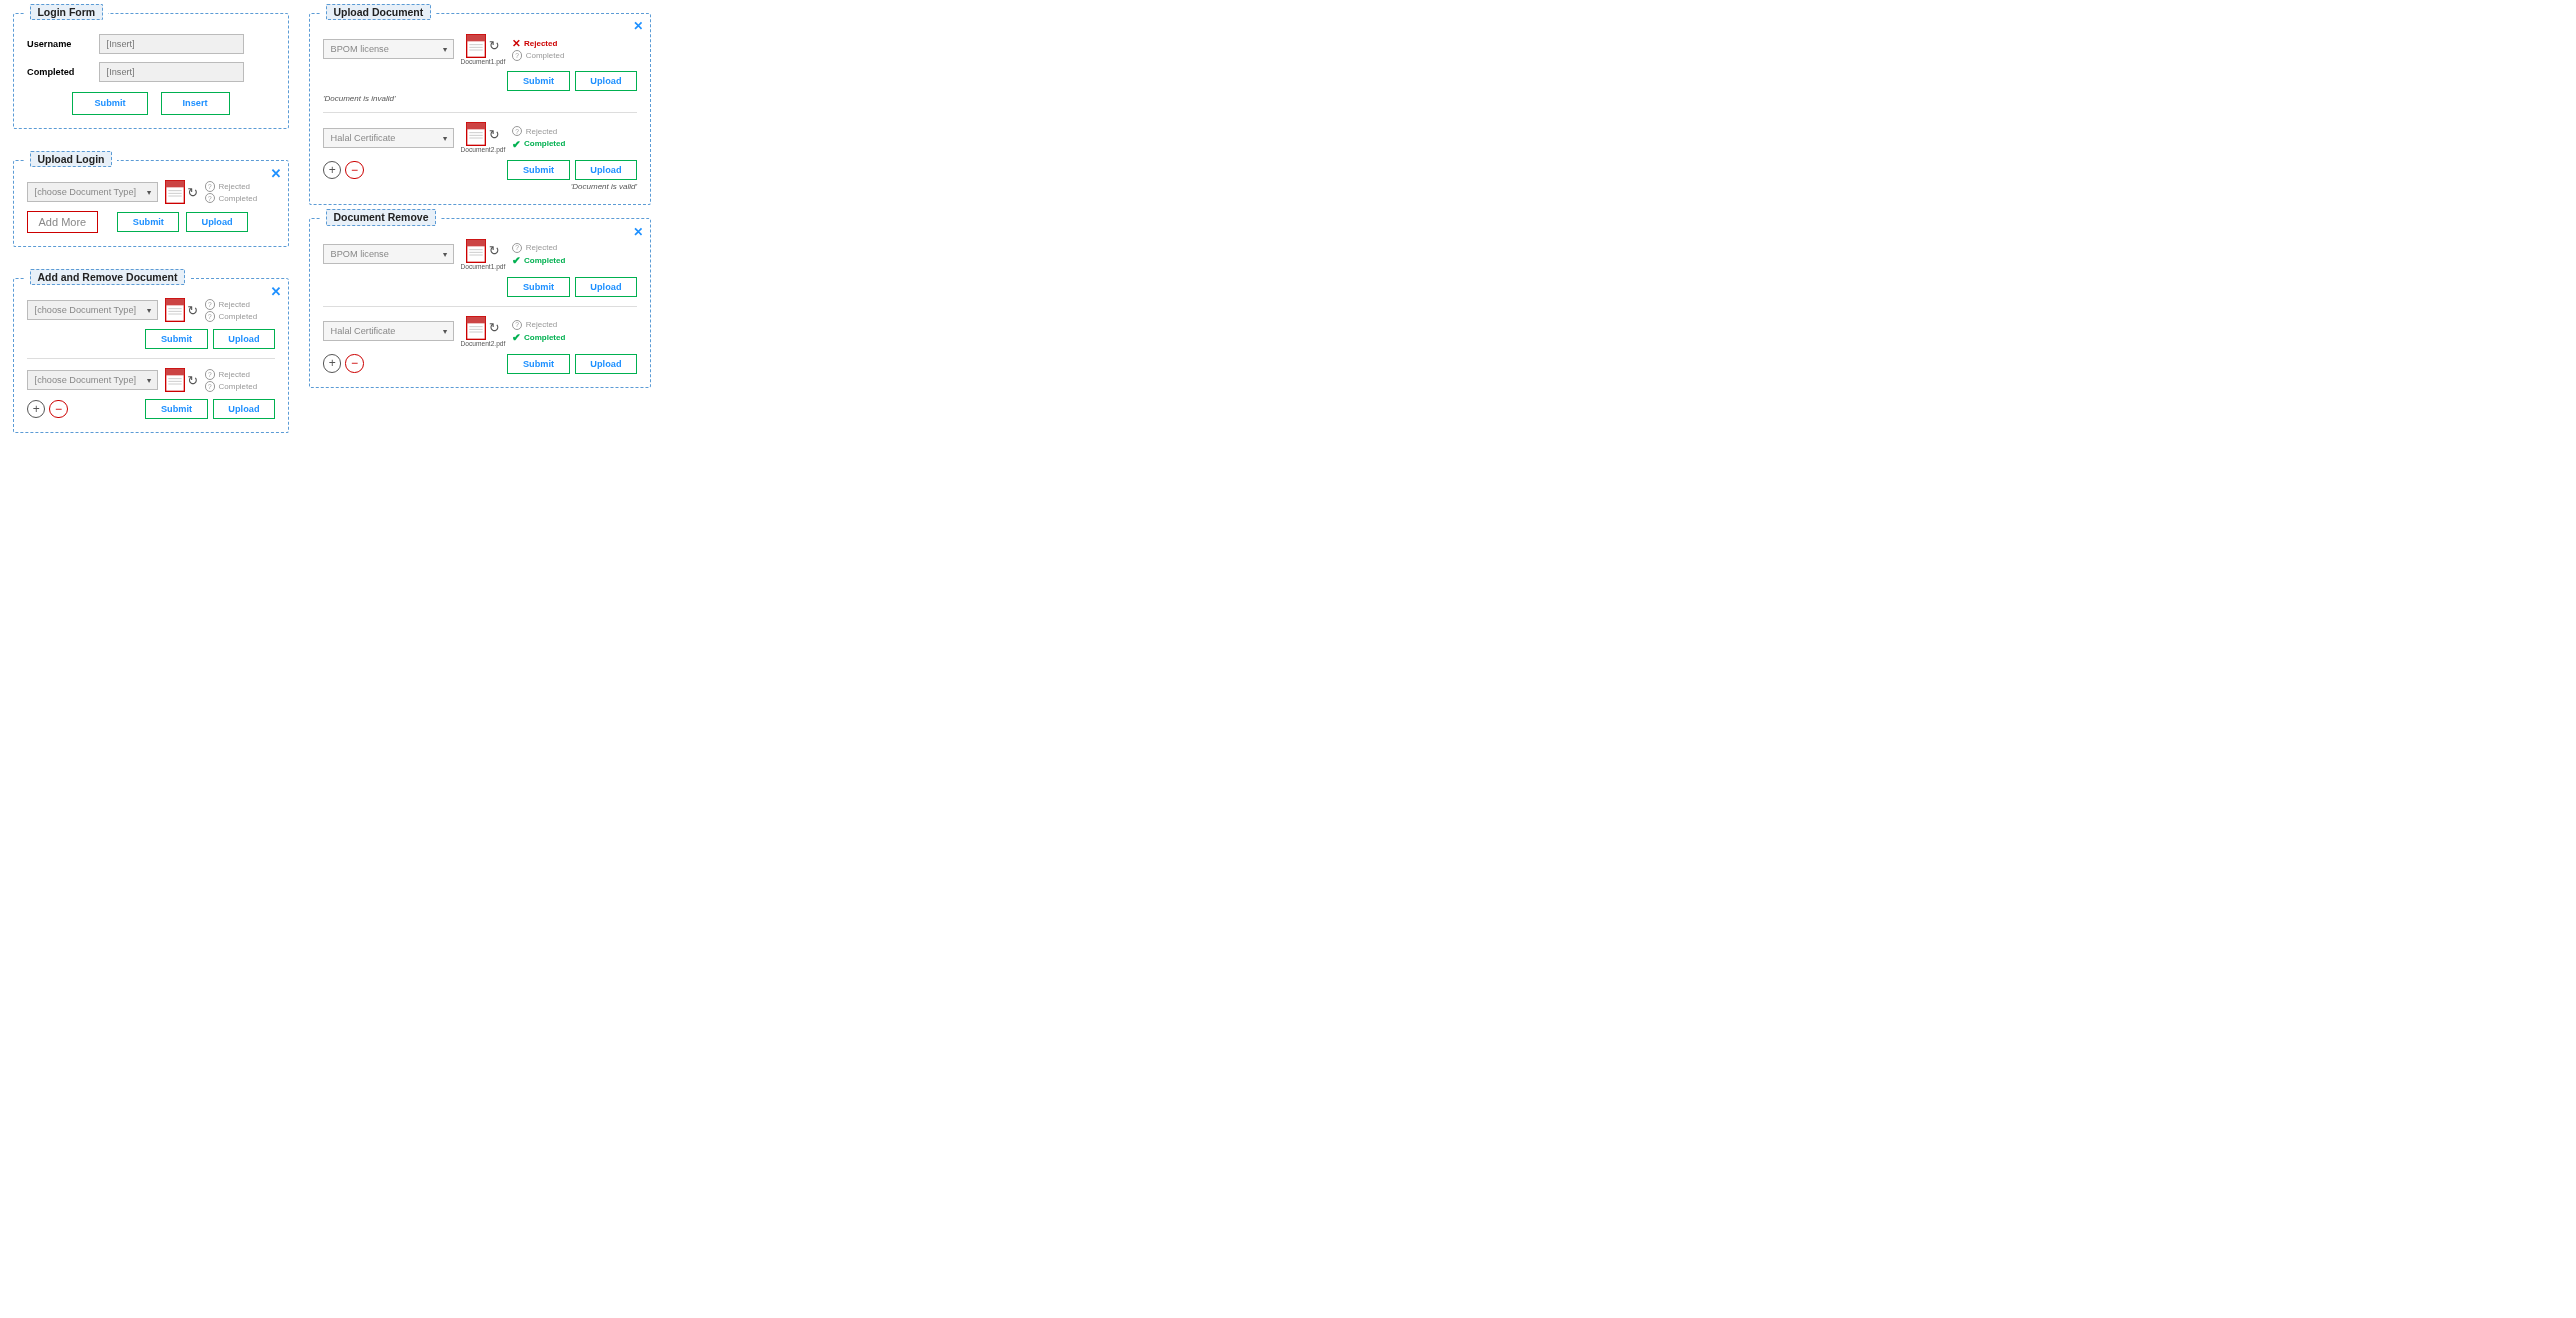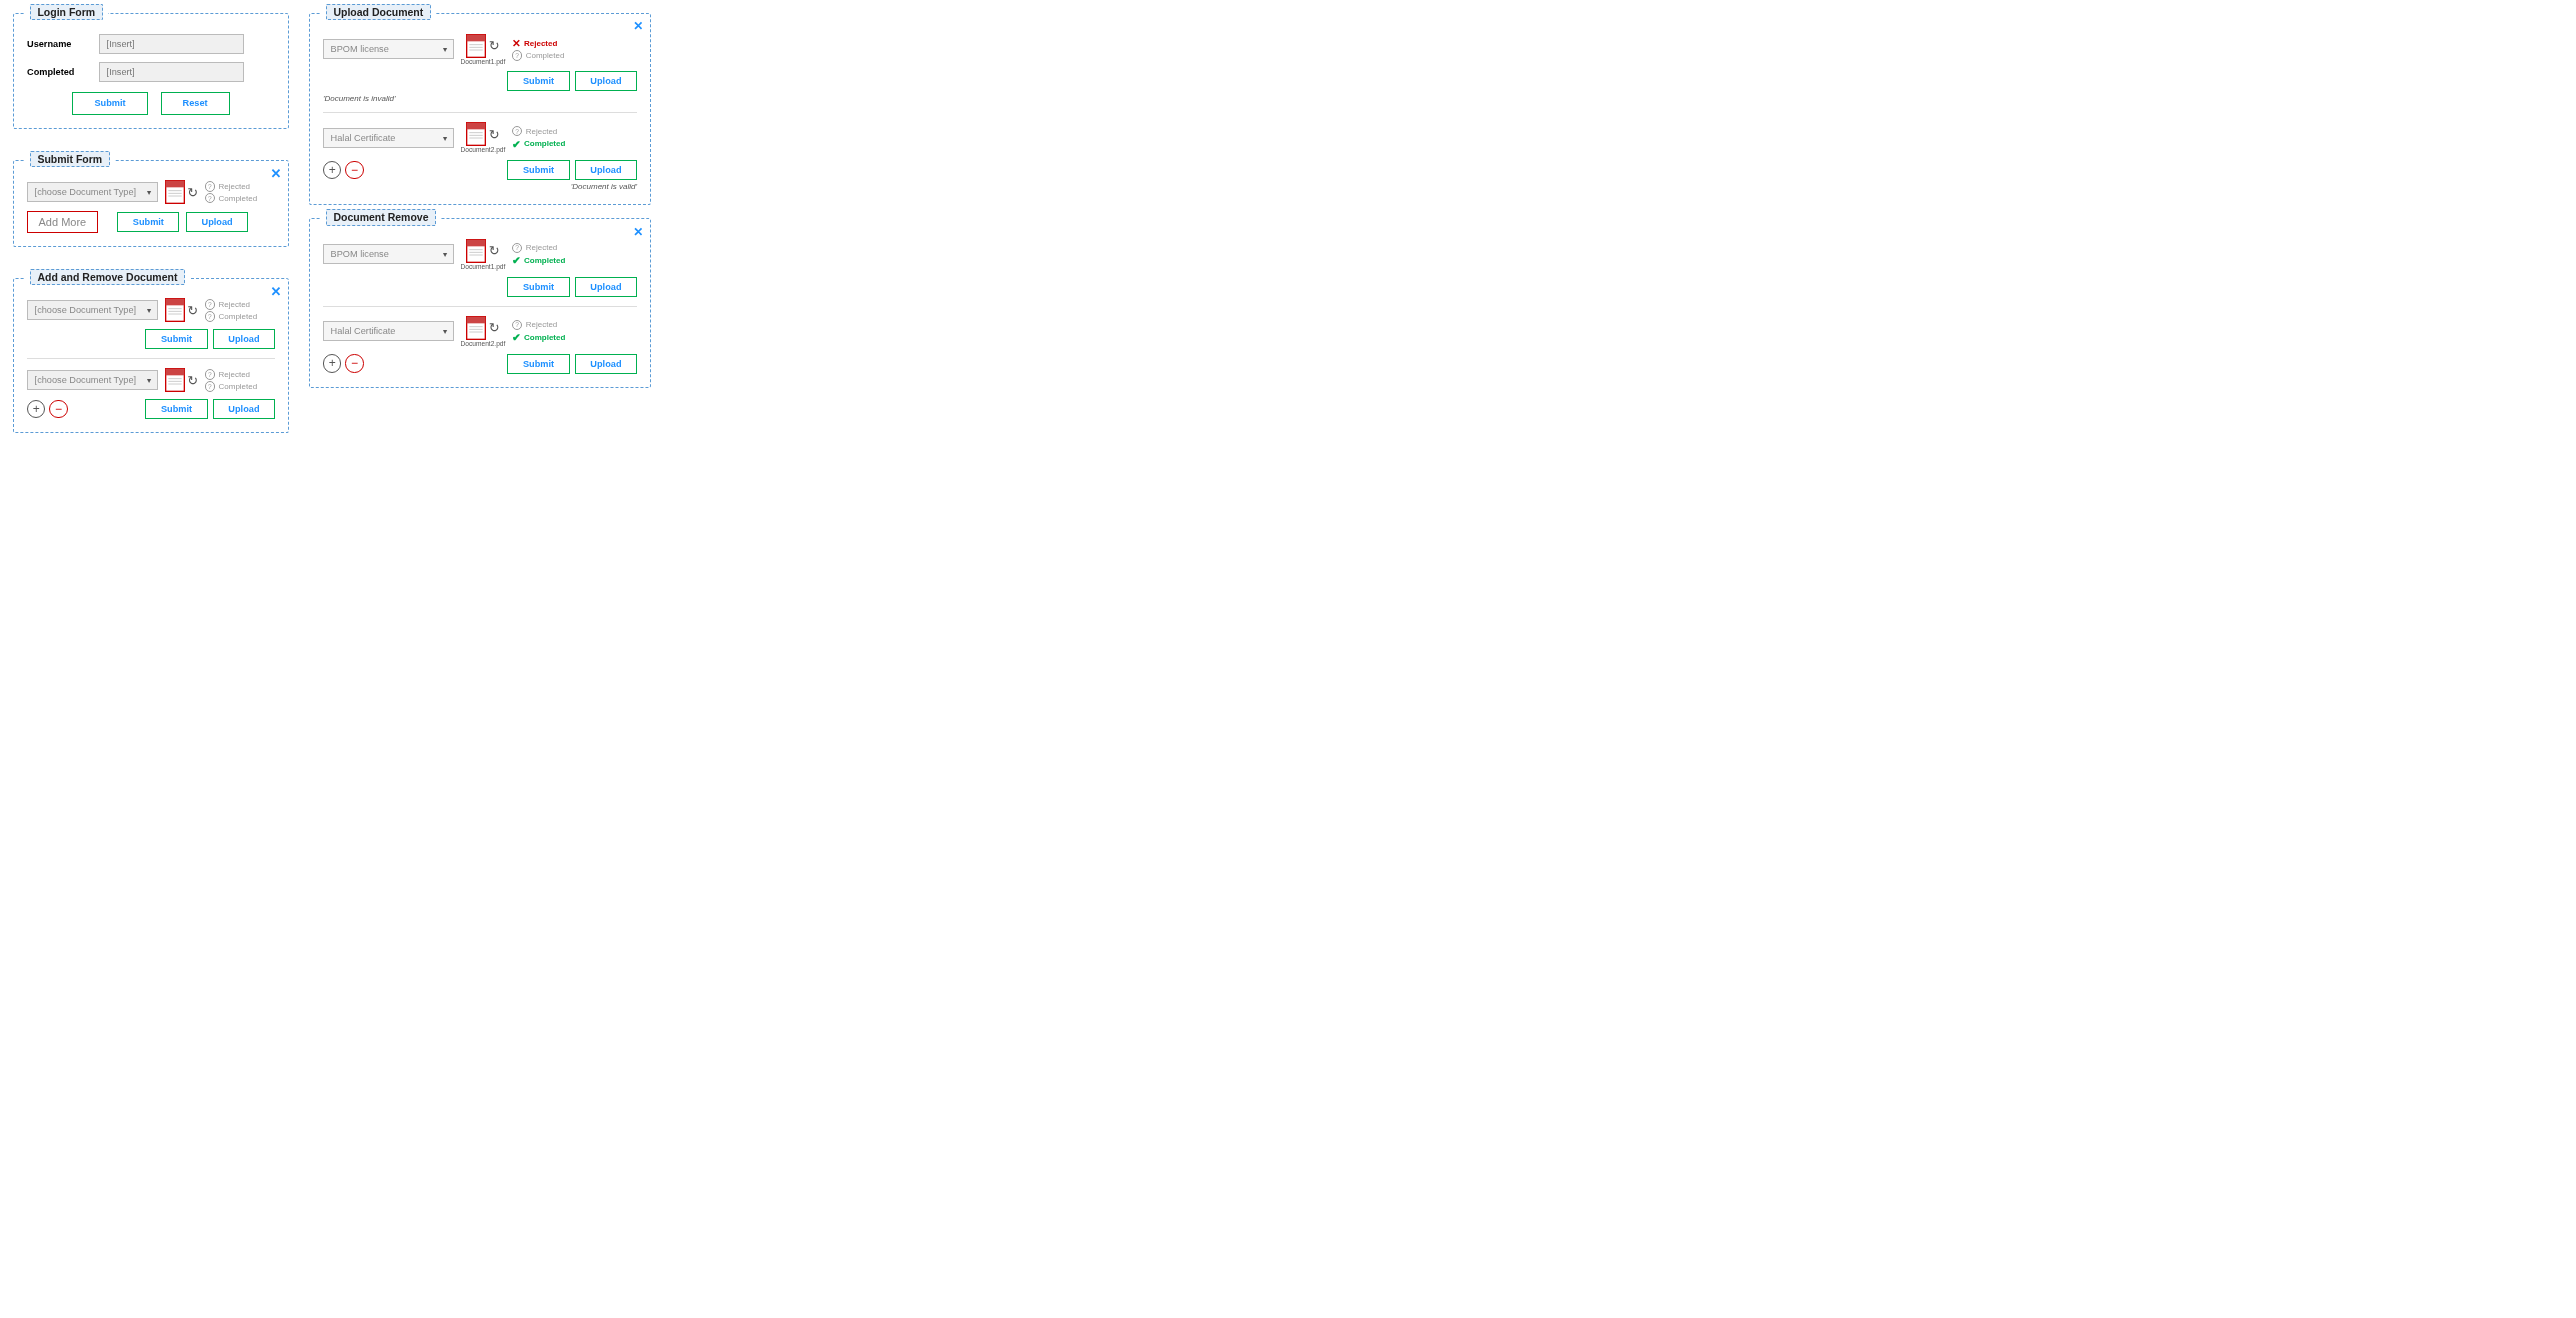--- a/index.html
+++ b/index.html
@@ -300,28 +300,28 @@
       <div class="form-row">
         <div class="form-label">Username</div>
         <input class="form-input" type="text" placeholder="[Insert]" style="">
       </div>
       <div class="form-row">
         <div class="form-label">Completed</div>
         <input class="form-input" type="password" placeholder="[Insert]" style="">
       </div>
       <div class="btn-row">
         <button class="btn-submit">Submit</button>
-        <button class="btn-reset">Reset</button>
+        <button class="btn-reset">Insert</button>
       </div>
     </div>
   </div>
 
   <div class="panel" style="position:relative;">
     <div class="panel-title">
-      <span class="panel-title-bg">Submit Form</span>
+      <span class="panel-title-bg">Upload Login</span>
     </div>
     <span class="close-btn">✕</span>
     <div class="upload-section">
       <div class="doc-row">
         <div class="select-wrapper">
           <select class="doc-select">
             <option>[choose Document Type]</option>
           </select>
         </div>
         <div class="doc-icon-container">

